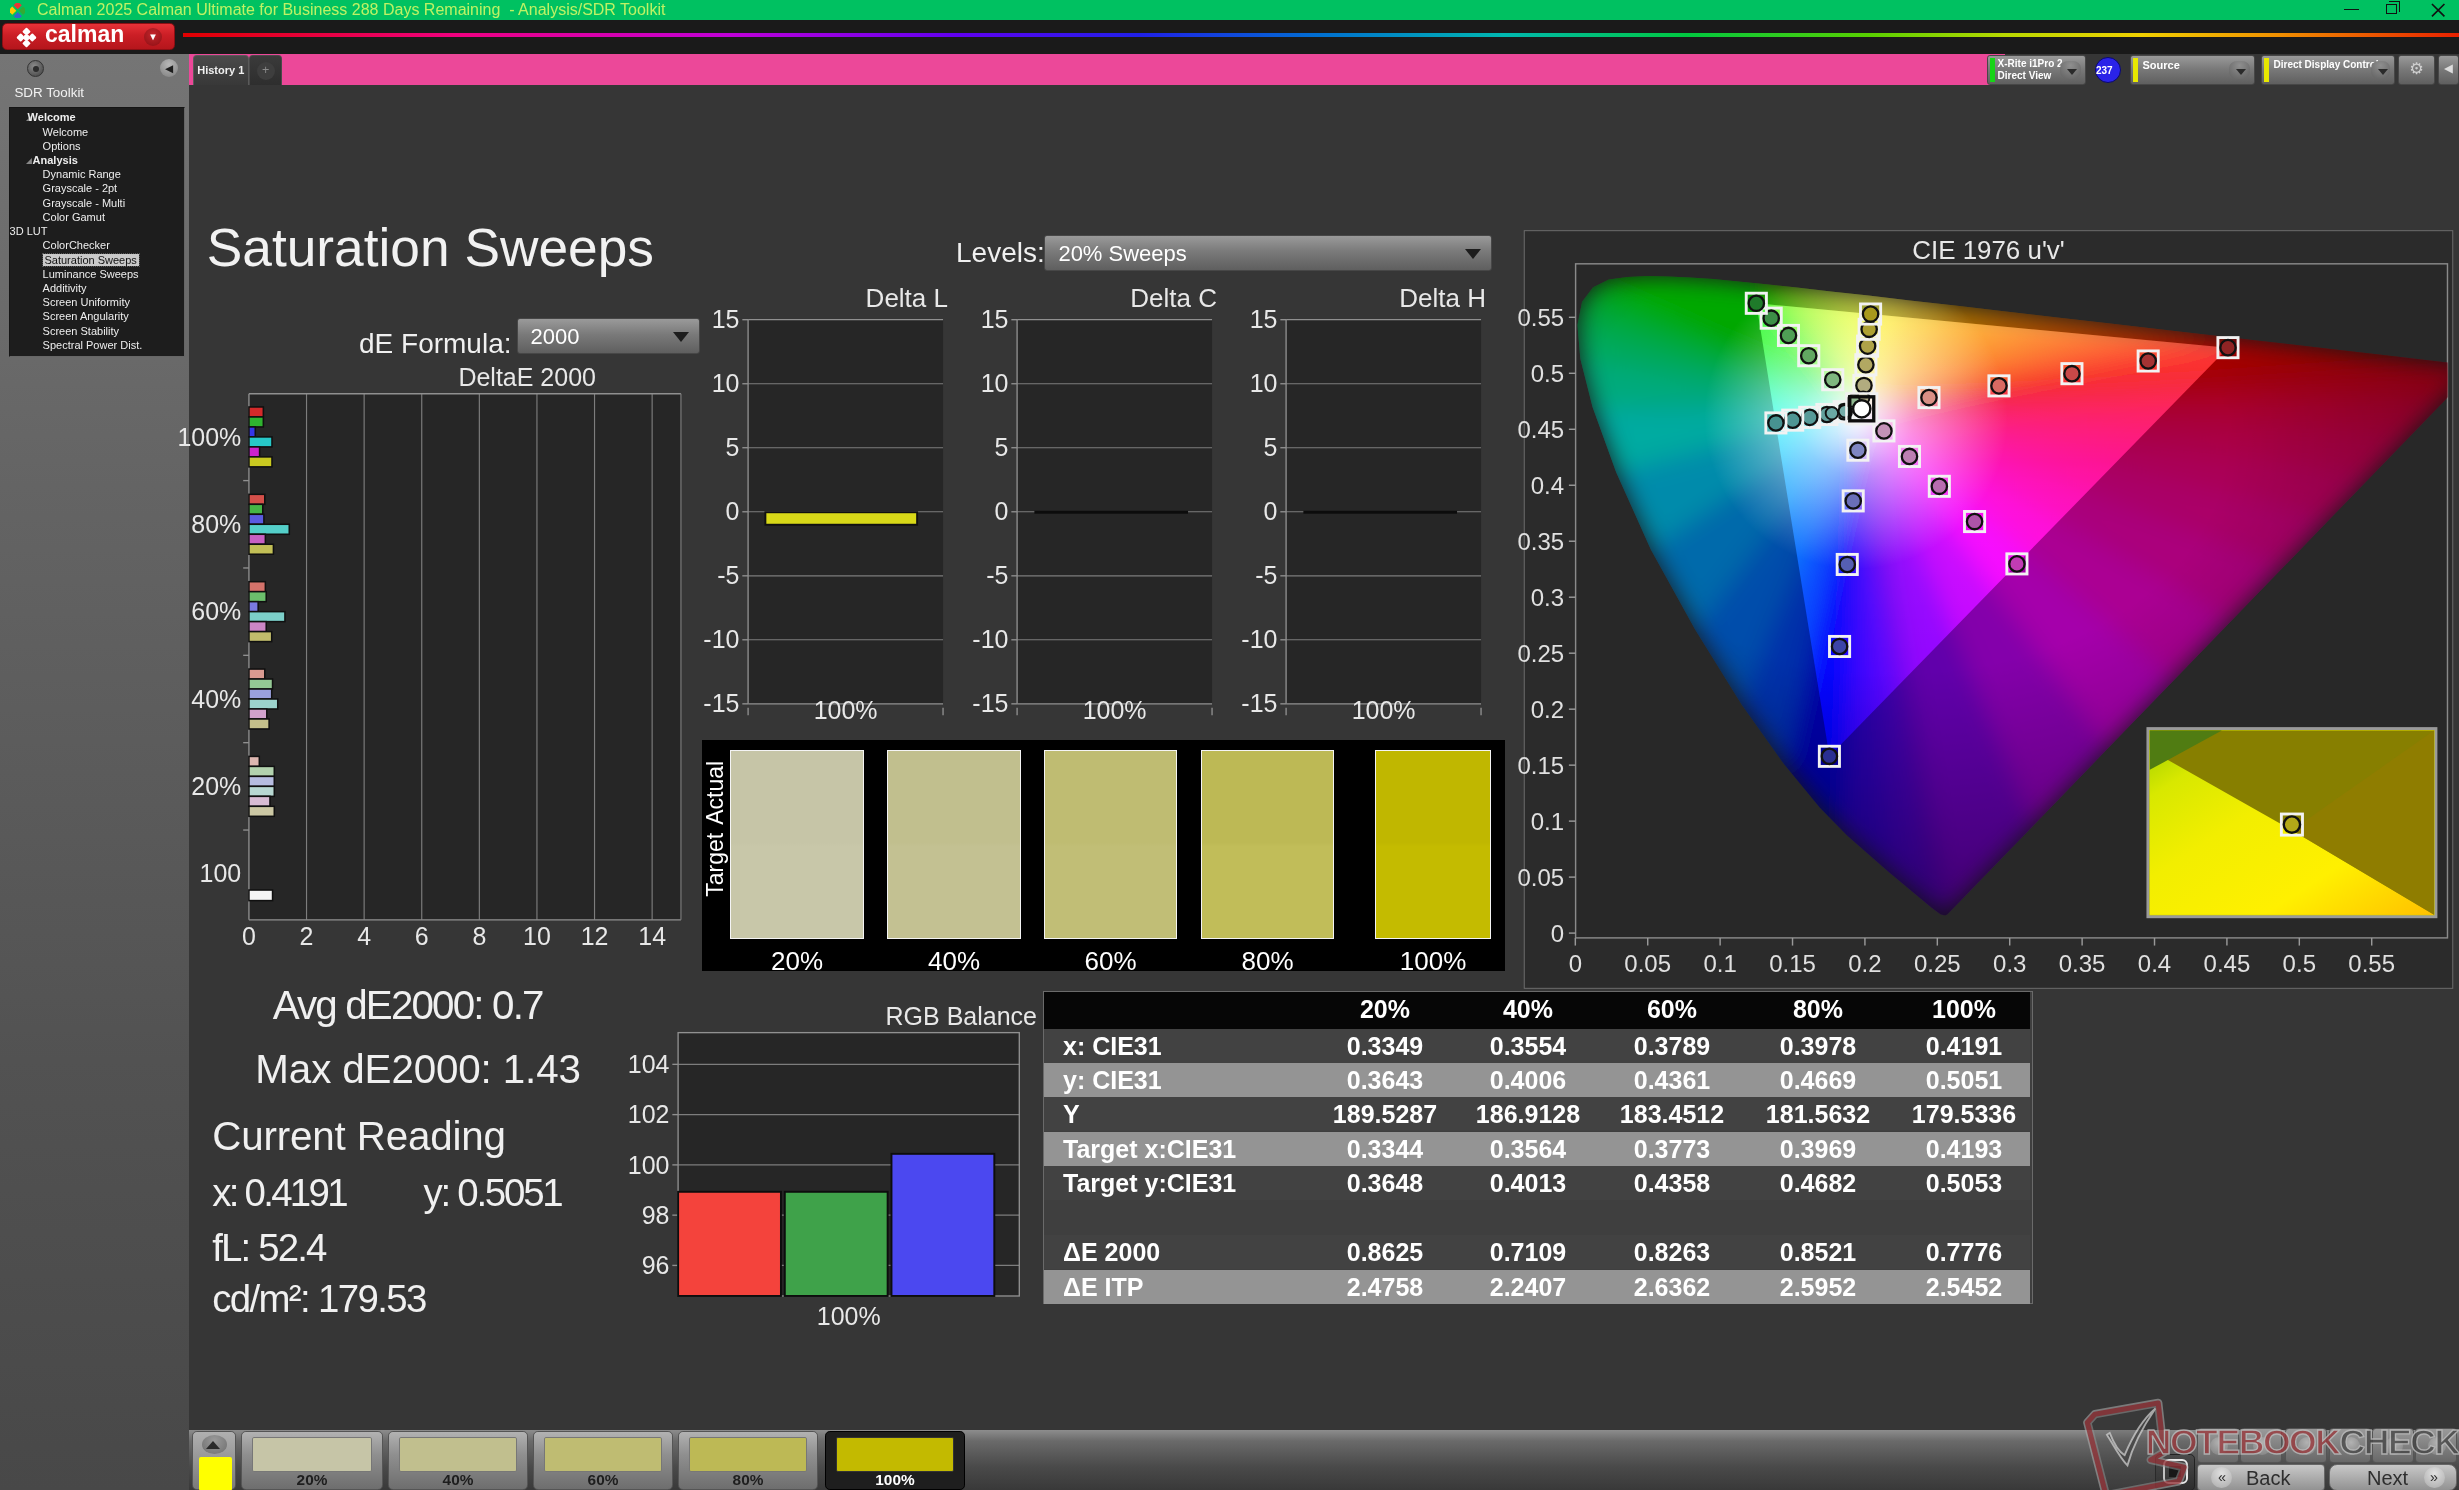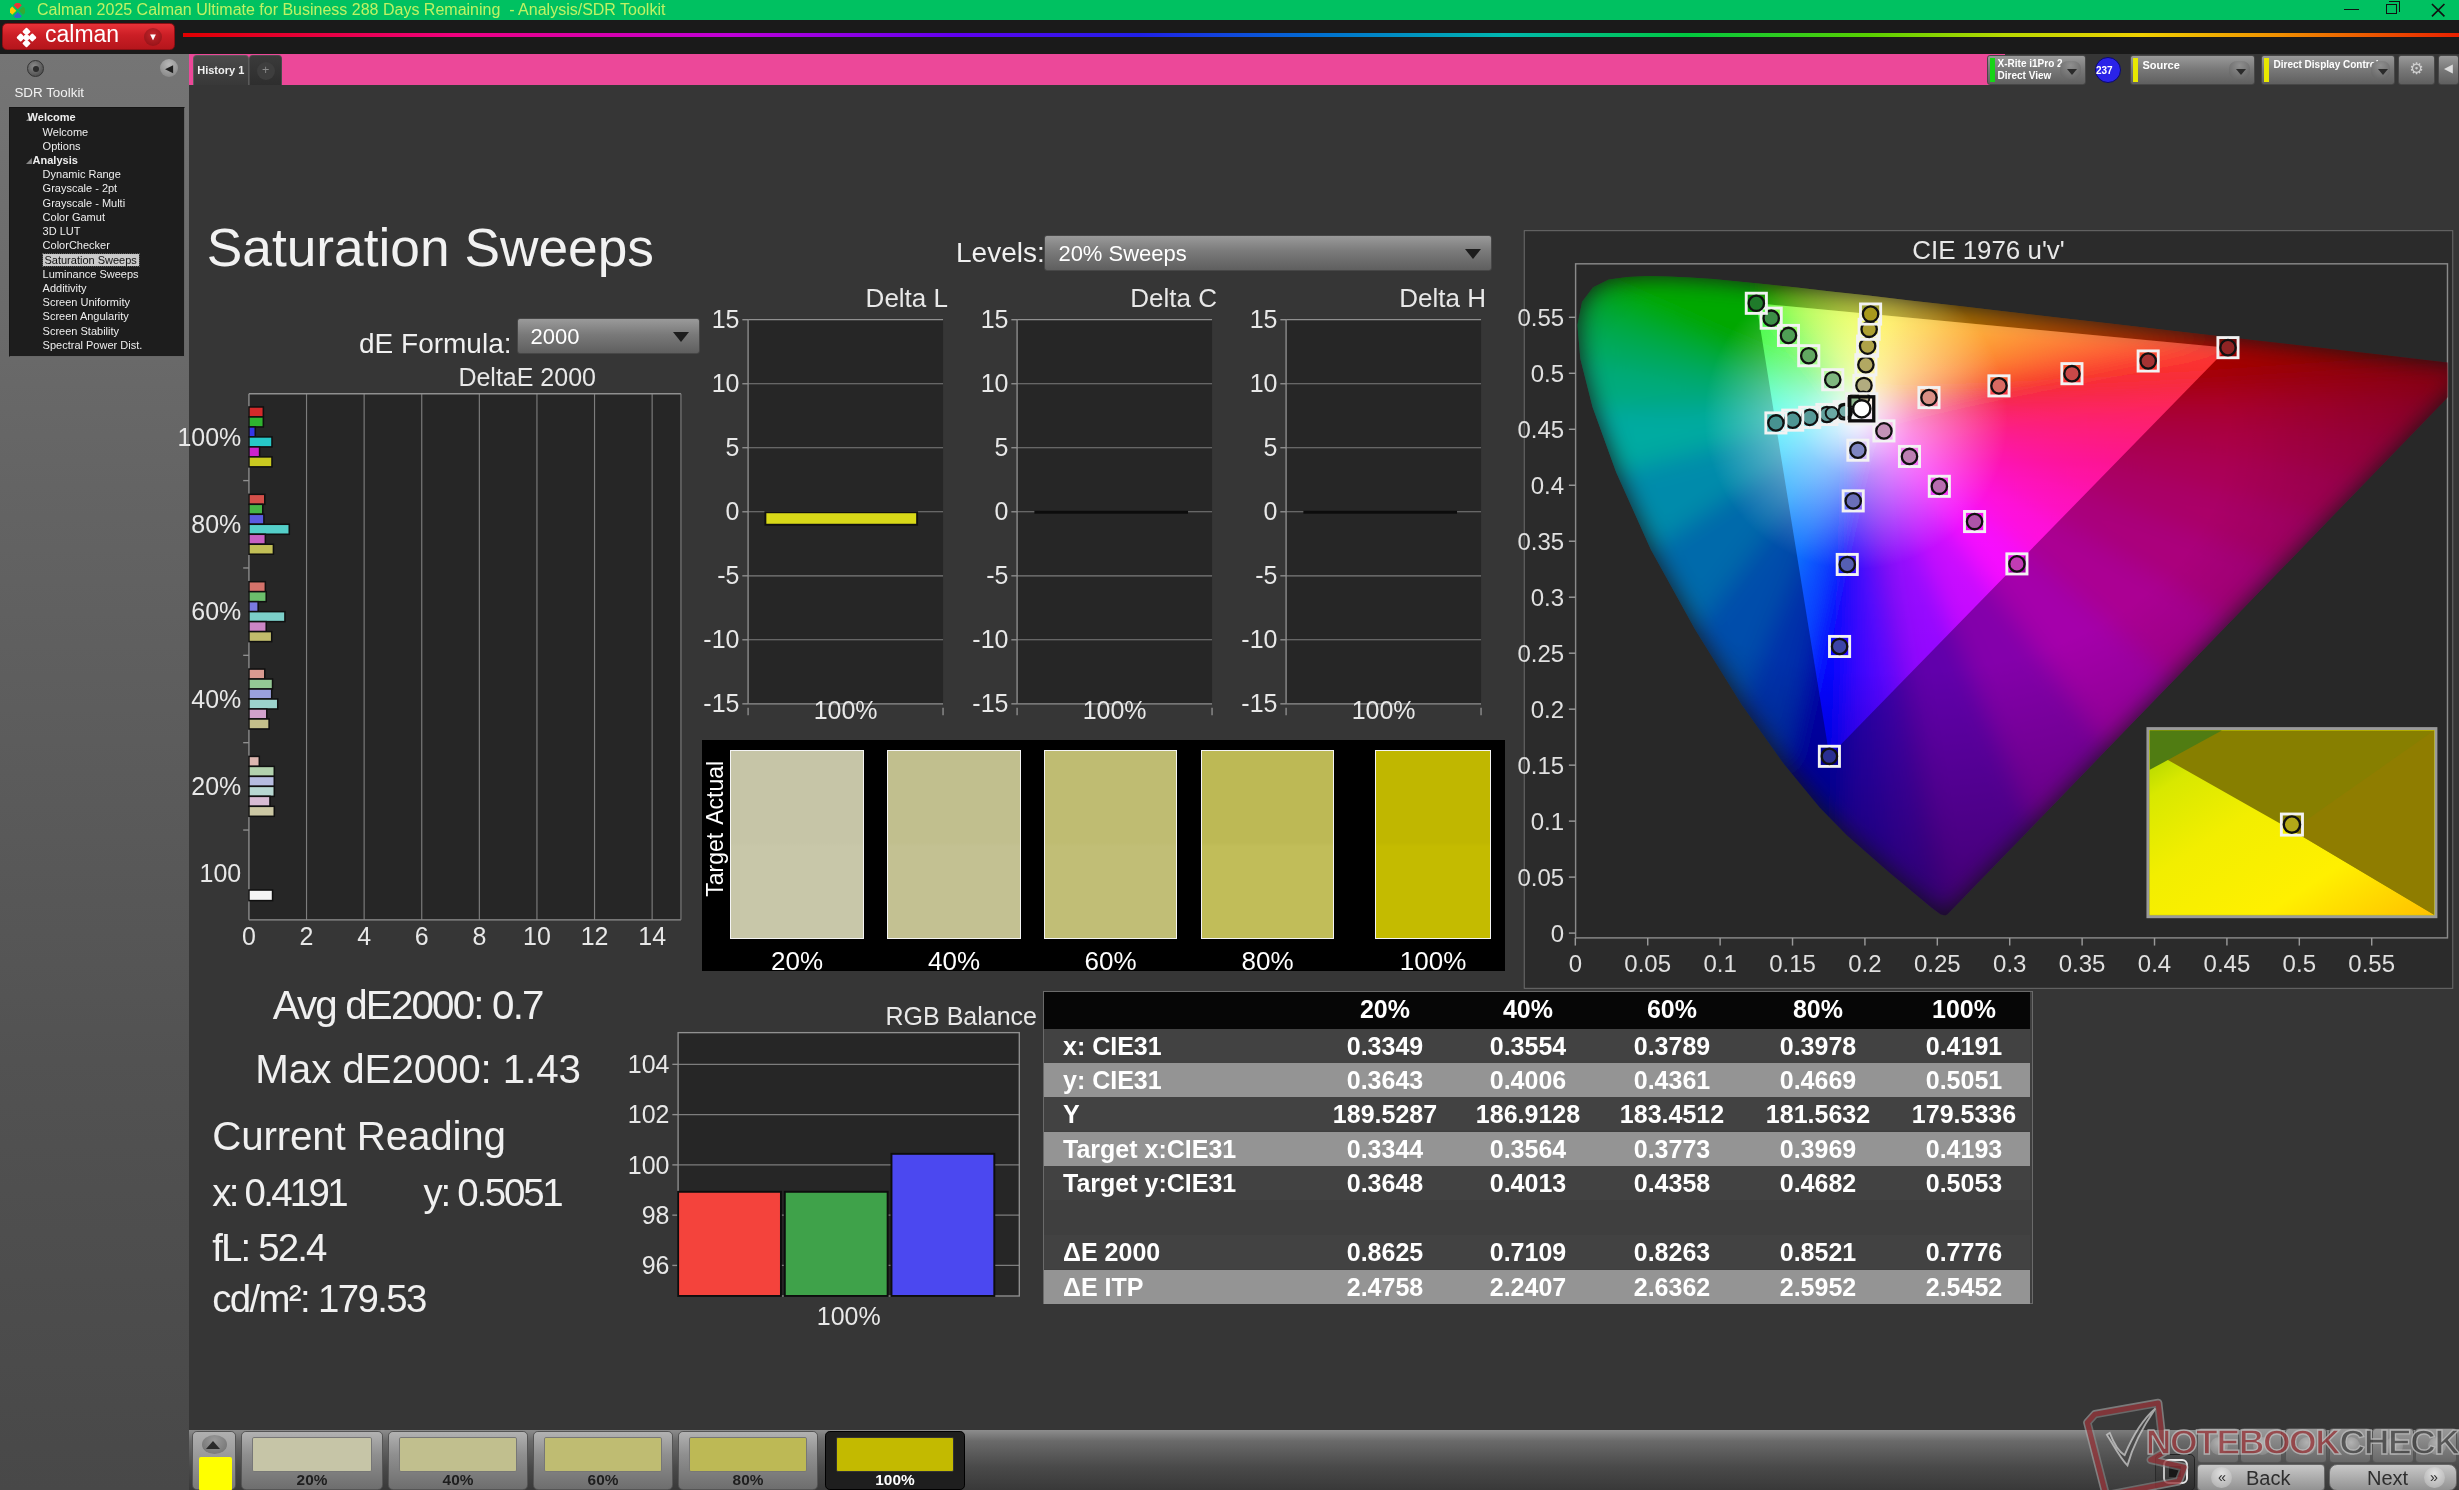--- a/index.html
+++ b/index.html
@@ -9,21 +9,21 @@
 
 #titlebar{left:0;top:0;width:2459px;height:20px;background:#00c161;color:#0a0a0a;
  font-size:12.5px;line-height:20px}
 #titletext{left:37px;top:0}
 
 #strip{left:0;top:20px;width:2459px;height:34px;background:#1a1a1a}
 #rainbow{left:183px;top:33px;width:2277px;height:3.8px;
  background:linear-gradient(90deg,#e00000 0%,#f00080 12%,#c000d8 24%,#6000f0 34%,#2020e8 42%,#0070d0 50%,#00b8b0 58%,#00c840 66%,#58d000 74%,#b8d800 80%,#f0d000 86%,#f09000 92%,#e82000 100%)}
 #logo{left:1.9px;top:23px;width:173px;height:27px;border-radius:4.8px;
  background:linear-gradient(180deg,#e63238 0%,#cb1e25 45%,#b5161c 100%);border:1px solid #8c0f14}
-#logotext{left:45px;top:21px;color:#fff;font-size:23px;font-weight:normal}
+#logotext{left:45px;top:21px;color:#fff;font-size:23px;font-weight:bold}
 #logoarrow{left:144px;top:28px;width:18px;height:18px;border-radius:50%;
  background:radial-gradient(circle at 50% 35%,#c4262c,#8c0f14);color:#fff;font-size:9.6px;text-align:center;line-height:18px}
 
 #sidebar{left:0;top:54px;width:189px;height:1437px;
  background:linear-gradient(180deg,#757575 0%,#646464 30%,#525252 70%,#484848 100%)}
 #sb-radio{left:27px;top:60px;width:17.3px;height:17.3px;border-radius:50%;
  background:radial-gradient(circle at 40% 35%,#8a8a8a,#3f3f3f);border:1px solid #333}
 #sb-radio i{position:absolute;left:4.8px;top:4.8px;width:5.8px;height:5.8px;border-radius:50%;background:#2d2d2d}
 #sb-col{left:160px;top:59px;width:18px;height:18px;border-radius:50%;
  background:radial-gradient(circle at 50% 30%,#b8b8b8,#7f7f7f);color:#1d1d1d;font-size:10.6px;text-align:center;line-height:18px}
@@ -110,21 +110,21 @@
       <div class="tmark" style="top:5.3px">◢</div>
       <div class="ti" style="top:2.4px;padding-left:18px"><b>Welcome</b></div>
       <div class="ti" style="top:16.6px;padding-left:33px">Welcome</div>
       <div class="ti" style="top:31px;padding-left:33px">Options</div>
       <div class="tmark" style="top:48px">◢</div>
       <div class="ti" style="top:45px;padding-left:23px"><b>Analysis</b></div>
       <div class="ti" style="top:59px;padding-left:33px">Dynamic Range</div>
       <div class="ti" style="top:73px;padding-left:33px">Grayscale - 2pt</div>
       <div class="ti" style="top:88px;padding-left:33px">Grayscale - Multi</div>
       <div class="ti" style="top:102px;padding-left:33px">Color Gamut</div>
-      <div class="ti" style="top:116px;padding-left:33px">3D LUT</div>
+      <div class="ti" style="top:116px;">3D LUT</div>
       <div class="ti" style="top:130px;padding-left:33px">ColorChecker</div>
       <div class="ti" style="top:145px;padding-left:33px"><span style="background:#c9c9c9;color:#111;padding:0 1.9px;outline:1px dotted #555">Saturation Sweeps</span></div>
       <div class="ti" style="top:159px;padding-left:33px">Luminance Sweeps</div>
       <div class="ti" style="top:173px;padding-left:33px">Additivity</div>
       <div class="ti" style="top:187px;padding-left:33px">Screen Uniformity</div>
       <div class="ti" style="top:201px;padding-left:33px">Screen Angularity</div>
       <div class="ti" style="top:216px;padding-left:33px">Screen Stability</div>
       <div class="ti" style="top:230px;padding-left:33px">Spectral Power Dist.</div>
     </div>
     <div class="abs" id="tabbar">

